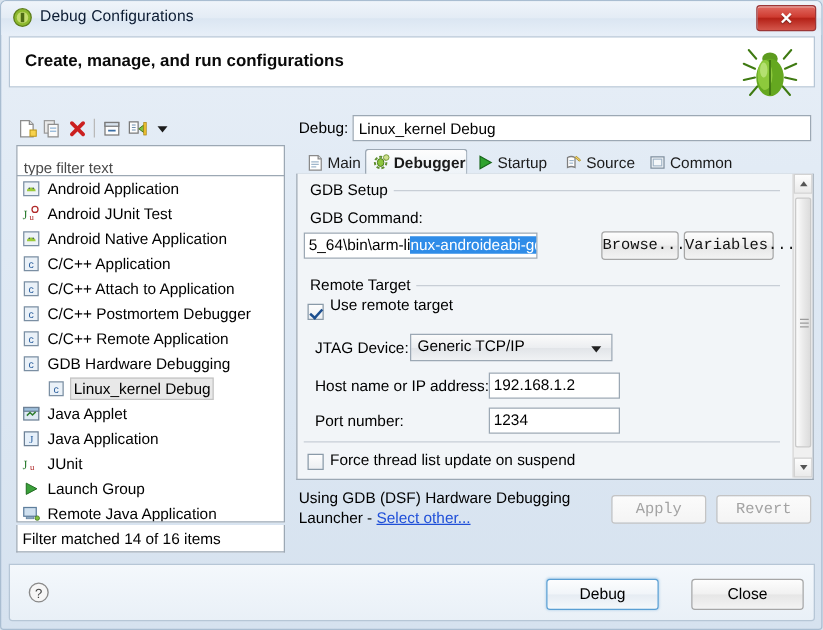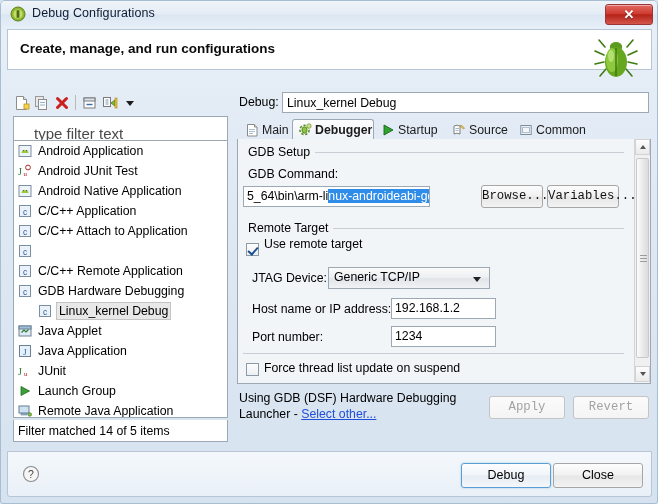--- a/index.html
+++ b/index.html
@@ -96,23 +96,23 @@
     position: absolute; top: 3px;
     width: 1px; height: 15px;
     background: #b9b9b9;
   }
   #filter-input {
     position: absolute; left: 2px; top: 24px;
     width: 215px; height: 35px;
     border: 1px solid #9ca8b4;
     background: #fff;
     font-family: "Liberation Sans", sans-serif;
-    font-size: 15px;
+    font-size: 12px;
     color: #4a4a4a;
-    padding: 0 20px;
+    padding: 0 5px;
     outline: none;
   }
   #tree {
     position: absolute; left: 2px; top: 48px;
     width: 215px; height: 278px;
     border: 1px solid #9ca8b4;
     background: #fff;
     overflow: hidden;
   }
   .tree-item {
@@ -375,21 +375,21 @@
     background: linear-gradient(to bottom, #f4f8fc, #e9f0f7);
     border: 1px solid #b6c6d6;
     border-radius: 0 0 3px 3px;
   }
   #help-icon {
     position: absolute; left: 14px; top: 13px;
     width: 18px; height: 18px;
     cursor: pointer;
   }
   #debug-btn {
-    position: absolute; right: 100px; top: 11px;
+    position: absolute; right: 124px; top: 11px;
     width: 90px; height: 25px;
     line-height: 23px; text-align: center;
     font-size: 12.5px;
     background: linear-gradient(to bottom, #fcfdfe 0%, #f1f5f9 48%, #e6ecf3 52%, #f4f8fb 100%);
     border: 1px solid #5a9fd4;
     border-radius: 3px;
     box-shadow: 0 0 2px rgba(90,160,212,.55);
     cursor: pointer;
   }
   #close-dlg-btn {
@@ -518,21 +518,21 @@
               <rect x="1.5" y="1.5" width="11" height="11" fill="#eaf1f8" stroke="#7b8fa3" stroke-width="1"></rect>
               <text x="7" y="10.5" font-size="8.5" text-anchor="middle" font-family="Liberation Sans, sans-serif" fill="#2b5f9e">c</text>
             </svg></span><span class="ti-label">C/C++ Application</span></div>
         <div class="tree-item"><span class="ti-icon"><svg width="14" height="14" viewBox="0 0 14 14">
               <rect x="1.5" y="1.5" width="11" height="11" fill="#eaf1f8" stroke="#7b8fa3" stroke-width="1"></rect>
               <text x="7" y="10.5" font-size="8.5" text-anchor="middle" font-family="Liberation Sans, sans-serif" fill="#2b5f9e">c</text>
             </svg></span><span class="ti-label">C/C++ Attach to Application</span></div>
         <div class="tree-item"><span class="ti-icon"><svg width="14" height="14" viewBox="0 0 14 14">
               <rect x="1.5" y="1.5" width="11" height="11" fill="#eaf1f8" stroke="#7b8fa3" stroke-width="1"></rect>
               <text x="7" y="10.5" font-size="8.5" text-anchor="middle" font-family="Liberation Sans, sans-serif" fill="#2b5f9e">c</text>
-            </svg></span></div>
+            </svg></span><span class="ti-label">C/C++ Postmortem Debugger</span></div>
         <div class="tree-item"><span class="ti-icon"><svg width="14" height="14" viewBox="0 0 14 14">
               <rect x="1.5" y="1.5" width="11" height="11" fill="#eaf1f8" stroke="#7b8fa3" stroke-width="1"></rect>
               <text x="7" y="10.5" font-size="8.5" text-anchor="middle" font-family="Liberation Sans, sans-serif" fill="#2b5f9e">c</text>
             </svg></span><span class="ti-label">C/C++ Remote Application</span></div>
         <div class="tree-item"><span class="ti-icon"><svg width="14" height="14" viewBox="0 0 14 14">
               <rect x="1.5" y="1.5" width="11" height="11" fill="#eaf1f8" stroke="#7b8fa3" stroke-width="1"></rect>
               <text x="7" y="10.5" font-size="8.5" text-anchor="middle" font-family="Liberation Sans, sans-serif" fill="#2b5f9e">c</text>
             </svg></span><span class="ti-label">GDB Hardware Debugging</span></div>
         <div class="tree-item child selected"><span class="ti-icon"><svg width="14" height="14" viewBox="0 0 14 14">
               <rect x="1.5" y="1.5" width="11" height="11" fill="#eaf1f8" stroke="#7b8fa3" stroke-width="1"></rect>
@@ -555,21 +555,21 @@
               <path d="M3 2.5 L11.5 7 L3 11.5 z" fill="#3aa03a" stroke="#1f6b1f" stroke-width=".8"></path>
             </svg></span><span class="ti-label">Launch Group</span></div>
         <div class="tree-item"><span class="ti-icon"><svg width="14" height="14" viewBox="0 0 14 14">
               <rect x="1" y="2" width="10" height="7" fill="#cfe0ef" stroke="#5e7enull"></rect>
               <rect x="1" y="2" width="10" height="7" fill="#cfe0ef" stroke="#5e7e9c"></rect>
               <rect x="3" y="9.5" width="6" height="1.5" fill="#9cb4c9" stroke="#5e7e9c" stroke-width=".6"></rect>
               <circle cx="11.8" cy="10.5" r="1.8" fill="#7fbf3f" stroke="#3f6f1f" stroke-width=".6"></circle>
             </svg></span><span class="ti-label">Remote Java Application</span></div>
       </div>
 
-    <div id="filter-status">Filter matched 14 of 5 items</div>
+    <div id="filter-status">Filter matched 14 of 16 items</div>
   </div>
 
   <div id="right-panel">
 
     <div id="name-row">
       <span id="name-label">Debug:</span>
       <input id="name-input" value="Linux_kernel Debug" style="">
     </div>
 
     <div id="tabstrip">

